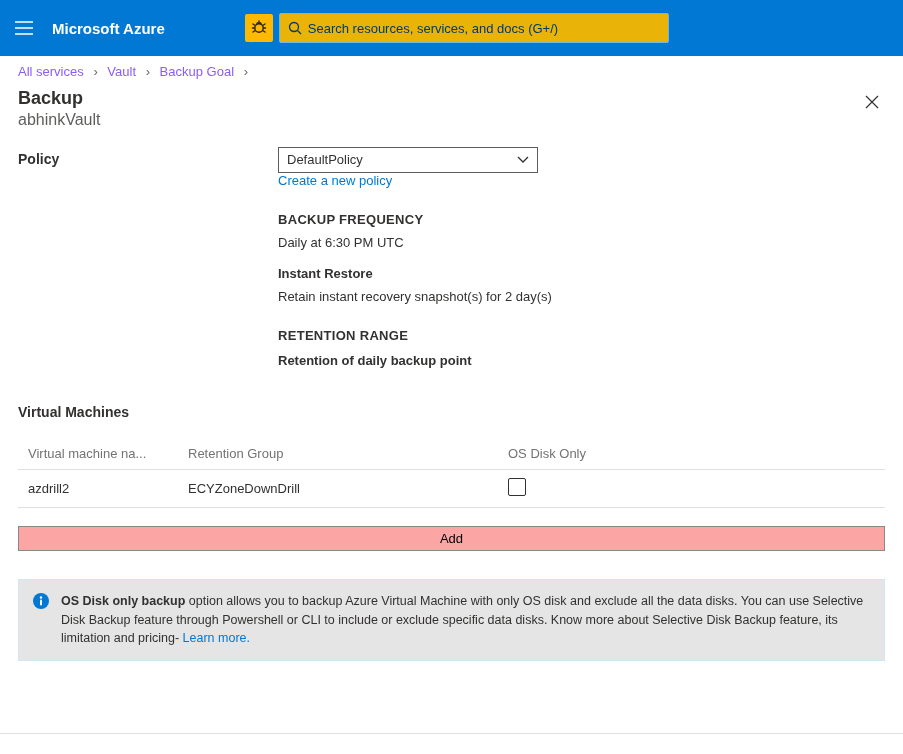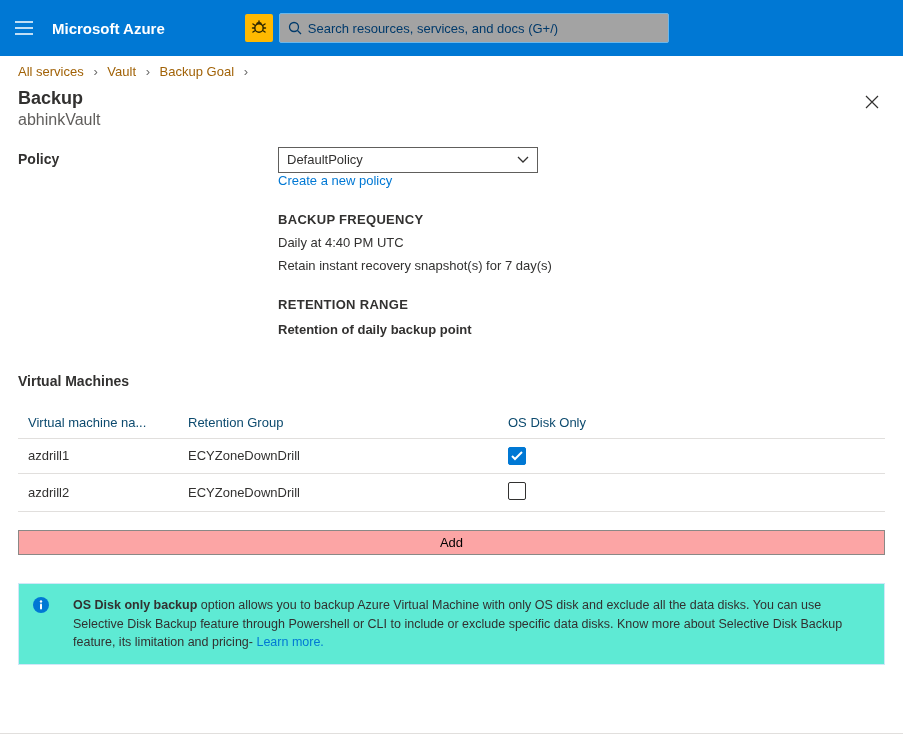--- a/index.html
+++ b/index.html
@@ -45,21 +45,21 @@
       border-radius: 2px;
       display: flex;
       align-items: center;
       justify-content: center;
       margin-right: 6px;
       cursor: pointer;
     }
     .searchbar {
       flex: 0 0 390px;
       height: 30px;
-      background: #a3a3a3;
+      background: #eab308;
       border-radius: 2px;
       display: flex;
       align-items: center;
       padding: 0 8px;
       border: 1px solid #6bb7ea;
     }
     .searchbar input {
       background: transparent;
       border: none;
       outline: none;
@@ -68,21 +68,21 @@
       color: #003a6b;
       padding-left: 6px;
     }
     .searchbar input::placeholder { color: #003a6b; }
     
     .breadcrumb {
       padding: 8px 18px 10px 18px;
       font-size: 13px;
     }
     .breadcrumb a {
-      color: #a16207;
+      color: #8b5cf6;
       text-decoration: none;
       cursor: pointer;
     }
     .breadcrumb .sep { color: #6b6b6b; margin: 0 6px; }
     
     .panel {
       padding: 0 18px 18px 18px;
       flex: 1;
       position: relative;
       display: flex;
@@ -152,21 +152,21 @@
     }
     table.vmtable {
       width: 100%;
       border-collapse: collapse;
       margin-top: 18px;
       font-size: 13px;
     }
     table.vmtable th {
       text-align: left;
       font-weight: 400;
-      color: #0c4a6e;
+      color: #737373;
       padding: 8px 10px;
       border-bottom: 1px solid #e1dfdd;
     }
     table.vmtable td {
       padding: 8px 10px;
       border-bottom: 1px solid #e1dfdd;
     }
     table.vmtable th:nth-child(1), table.vmtable td:nth-child(1) { width: 160px; }
     table.vmtable th:nth-child(2), table.vmtable td:nth-child(2) { width: 320px; }
     .check {
@@ -187,25 +187,25 @@
       margin-top: 18px;
       border: 1px solid #8a8886;
       background: #fca5a5;
       padding: 4px 22px;
       font-size: 13px;
       cursor: pointer;
     }
     
     .infobox {
       margin-top: 28px;
-      background: #5eead4;
+      background: #e5e5e5;
       border: 1px solid #d0e7f8;
       padding: 12px 14px;
       display: flex;
-      gap: 22px;
+      gap: 10px;
       font-size: 12.5px;
       line-height: 1.5;
     }
     .info-icon {
       flex: 0 0 18px;
       margin-top: 1px;
     }
     .infobox strong { font-weight: 600; }
     .infobox a { color: #0078d4; cursor: pointer; }
     
@@ -269,51 +269,41 @@
     <div class="policy-content">
       <div class="select">
         <span>DefaultPolicy</span>
         <svg width="12" height="8" viewBox="0 0 12 8">
           <path d="M1 1l5 5 5-5" fill="none" stroke="#323130" stroke-width="1.3"></path>
         </svg>
       </div>
       <span class="link">Create a new policy</span>
 
       <div class="section-h">BACKUP FREQUENCY</div>
-      <div class="section-text">Daily at 4:40 PM UTC</div>
-
-      <div class="section-text">Retain instant recovery snapshot(s) for 7 day(s)</div>
+      <div class="section-text">Daily at 6:30 PM UTC</div>
+
+      <div class="subhead">Instant Restore</div>
+      <div class="section-text">Retain instant recovery snapshot(s) for 2 day(s)</div>
 
       <div class="section-h">RETENTION RANGE</div>
       <div class="subhead" style="margin-top:10px;">Retention of daily backup point</div>
     </div>
   </div>
 
   <div class="vm-h">Virtual Machines</div>
   <table class="vmtable">
     <thead>
       <tr>
         <th>Virtual machine na...</th>
         <th>Retention Group</th>
         <th>OS Disk Only</th>
       </tr>
     </thead>
     <tbody>
       <tr>
-        <td>azdrill1</td>
-        <td>ECYZoneDownDrill</td>
-        <td>
-          <span class="check checked">
-            <svg width="12" height="10" viewBox="0 0 12 10">
-              <path d="M1 5l3 3 7-7" fill="none" stroke="#fff" stroke-width="2"></path>
-            </svg>
-          </span>
-        </td>
-      </tr>
-      <tr>
         <td>azdrill2</td>
         <td>ECYZoneDownDrill</td>
         <td><span class="check"></span></td>
       </tr>
     </tbody>
   </table>
   <button class="add-btn">Add</button>
 
   <div class="infobox">
     <div class="info-icon">

